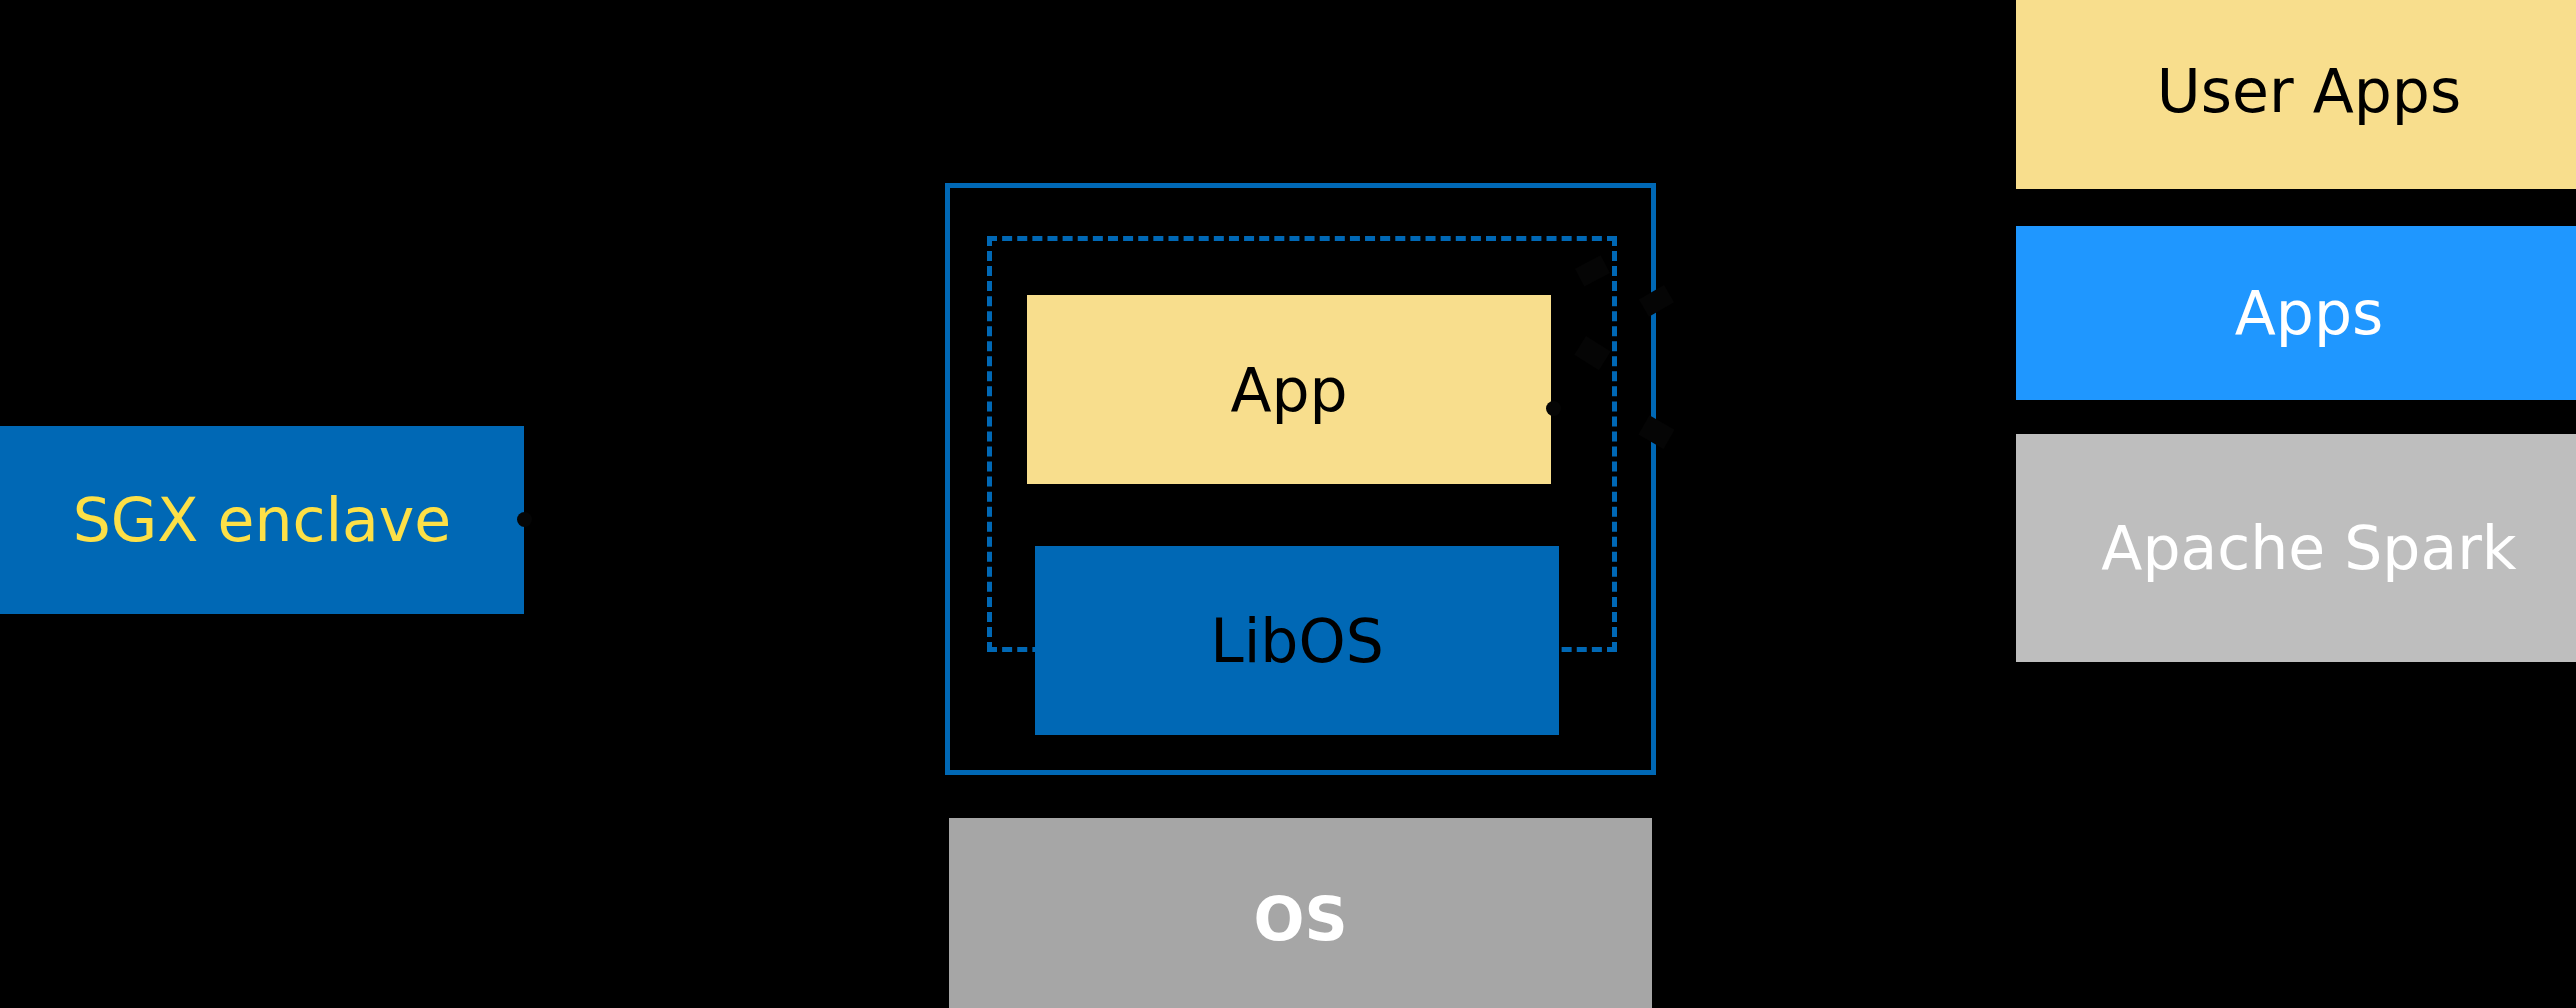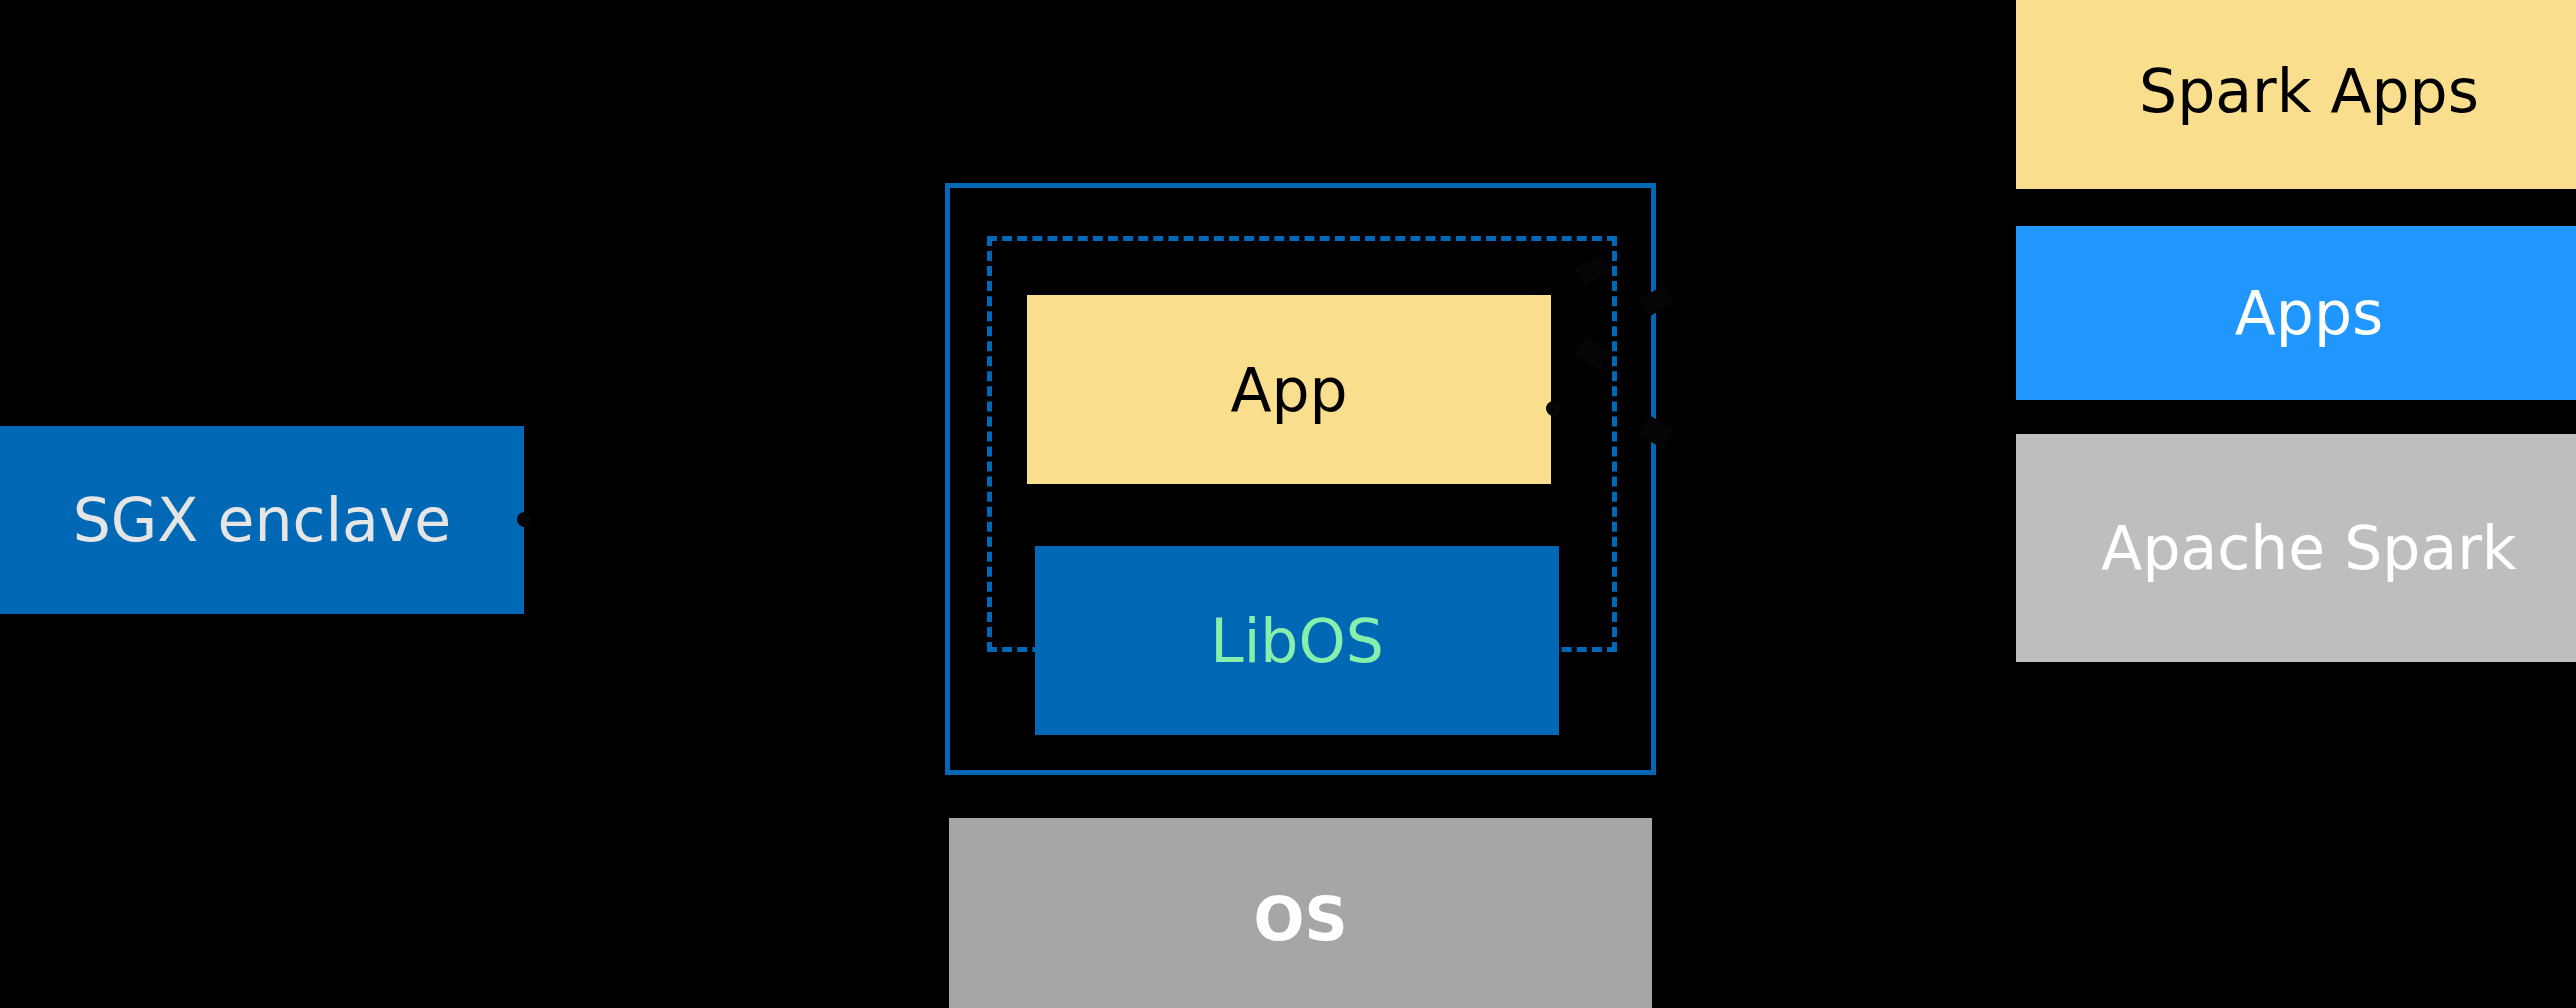--- a/index.html
+++ b/index.html
@@ -29,21 +29,21 @@
     white-space: nowrap;
   }
 
   
   #sgx-enclave-box {
     left: 0px;
     top: 426px;
     width: 524px;
     height: 188px;
     background: #0068B5;
-    color: #e5e5e5;
+    color: #fde047;
     font-size: 60px;
   }
 
   
   #enclave-outline {
     left: 945px;
     top: 183px;
     width: 711px;
     height: 592px;
     border: 5.9px solid #0068B5;
@@ -71,21 +71,21 @@
     font-size: 60px;
   }
 
   
   #libos-box {
     left: 1035px;
     top: 546px;
     width: 524px;
     height: 189px;
     background: #0068B5;
-    color: #86efac;
+    color: #000000;
     font-size: 60px;
   }
 
   
   #os-box {
     left: 949px;
     top: 818px;
     width: 703px;
     height: 201px;
     background: #A6A6A6;
@@ -162,21 +162,21 @@
 
   <div class="box" id="libos-box">
     <span>LibOS</span>
   </div>
 
   <div class="box" id="os-box">
     <span>OS</span>
   </div>
 
   <div class="box" id="user-apps-box">
-    <span>Spark Apps</span>
+    <span>User Apps</span>
   </div>
 
   <div class="box" id="bigdl-box">
     <span>Apps</span>
   </div>
 
   <div class="box" id="apache-spark-box">
     <span>Apache Spark</span>
   </div>
 

